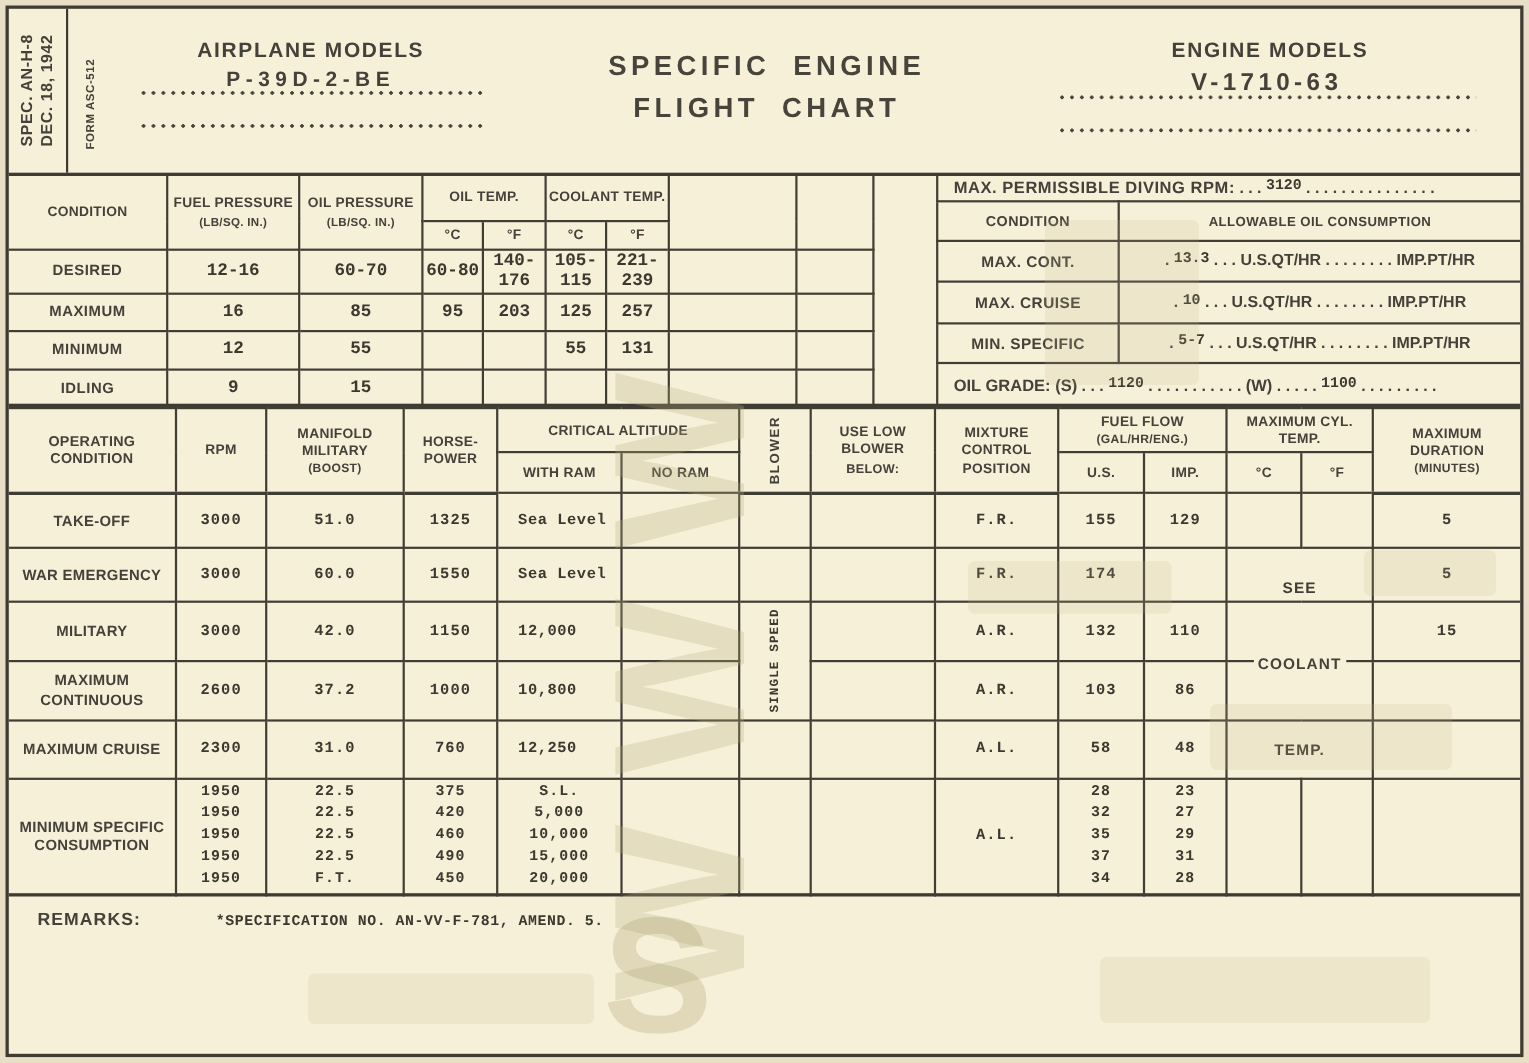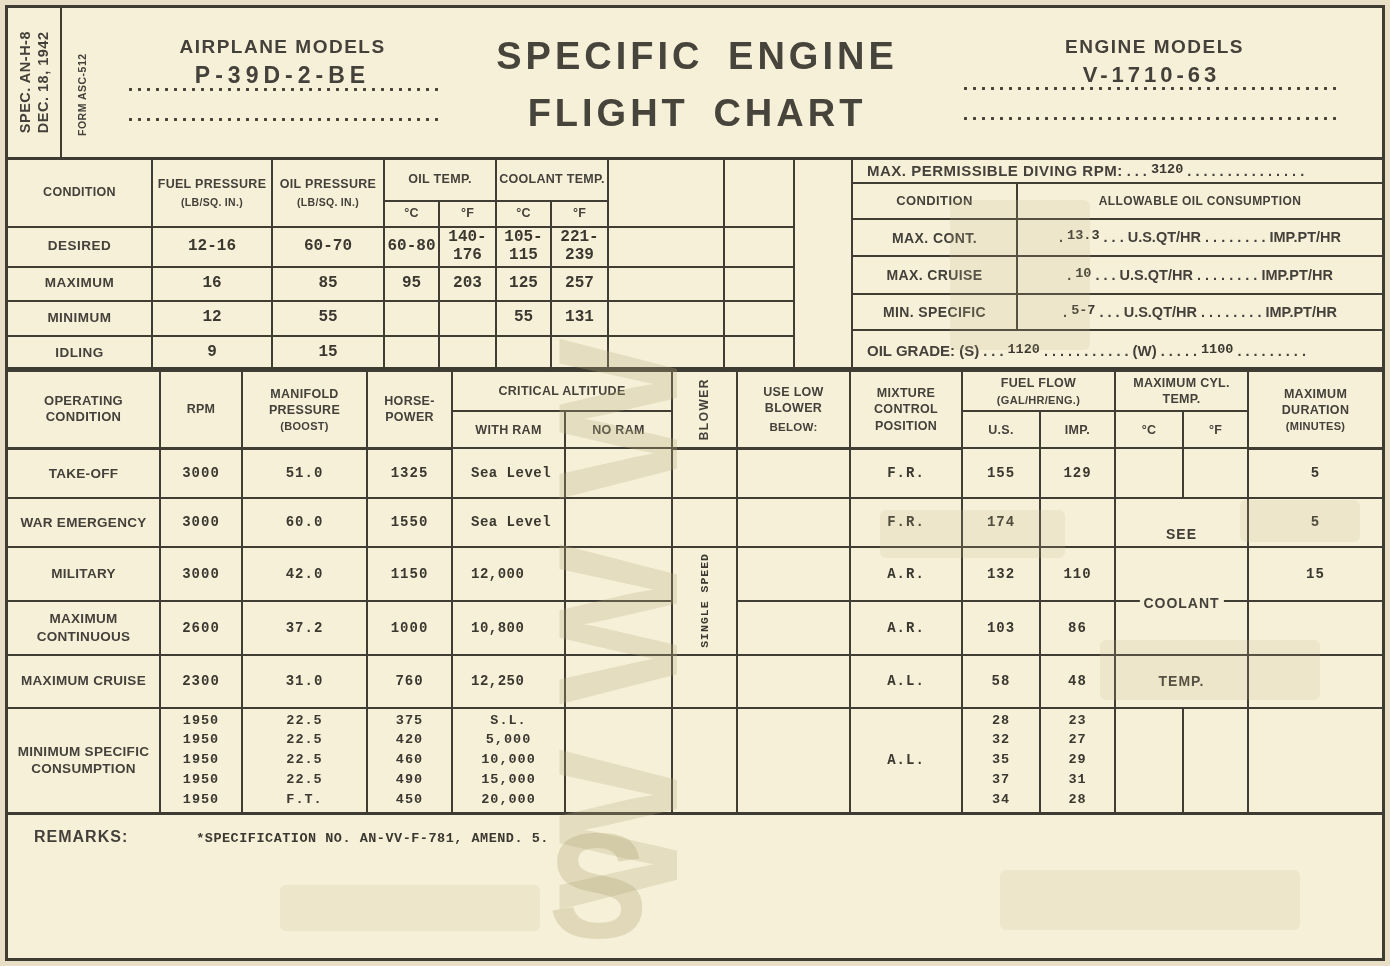--- a/index.html
+++ b/index.html
@@ -16,23 +16,23 @@
   
   .hdr { height: 152px; border-bottom: 3px solid #3e3b32; display: flex; position: relative; }
   .spec-strip { width: 54px; border-right: 2px solid #3e3b32; display: flex; align-items: center; justify-content: center; }
   .vtext { writing-mode: vertical-rl; transform: rotate(180deg); }
   .spec-text { font-weight: bold; font-size: 14.5px; letter-spacing: .5px; line-height: 1.25; }
   .spec-text div { text-align: center; }
   .sec-airplane { width: 405px; position: relative; padding-top: 28px; }
   .form-no { position: absolute; left: 14px; top: 24px; height: 104px; font-weight: bold; font-size: 10.5px; letter-spacing: .5px; }
   .models-label { text-align: center; font-size: 19px; font-weight: bold; letter-spacing: 1.5px; margin-left: 36px; }
   .dotline { background-image: radial-gradient(circle, #474338 1.4px, rgba(0,0,0,0) 1.6px); background-size: 9px 5px; background-repeat: repeat-x; background-position: 0 bottom; }
-  .model-value { margin: 4px 28px 0 64px; text-align: center; font-size: 23px; font-weight: bold; letter-spacing: 5px; padding-bottom: 3px; }
+  .model-value { margin: 4px 28px 0 64px; text-align: center; font-size: 19px; font-weight: bold; letter-spacing: 5px; padding-bottom: 3px; }
   .blankline { margin: 16px 28px 0 64px; height: 14px; }
-  .sec-title { flex: 1; text-align: center; padding-top: 20px; font-size: 38px; font-weight: bold; letter-spacing: 4px; word-spacing: 10px; line-height: 1.5; color: #47443c; }
+  .sec-title { flex: 1; text-align: center; padding-top: 34px; font-size: 25px; font-weight: bold; letter-spacing: 4px; word-spacing: 10px; line-height: 1.5; color: #47443c; }
   .sec-engine { width: 455px; padding-top: 28px; }
   .sec-engine .models-label { margin: 0 30px; }
   .sec-engine .model-value { margin: 4px 40px 0 34px; font-size: 22px; letter-spacing: 4px; }
   .sec-engine .blankline { margin: 16px 40px 0 34px; }
   
   .upper { height: 210px; position: relative; border-bottom: 3px solid #3e3b32; }
   table.t { border-collapse: collapse; table-layout: fixed; }
   table.t th, table.t td { border: 2px solid #403d34; text-align: center; vertical-align: middle; padding: 1px 2px; }
   .limits { position: absolute; left: 0; top: 0; width: 786px; height: 210px; }
   .limits th { font-size: 12.5px; font-weight: bold; letter-spacing: .3px; line-height: 1.25; }
@@ -287,21 +287,21 @@
           <col style="width:75px">
           <col style="width:68px">
         <col style="width:65px">
           <col style="width:134px">
       </colgroup>
       <tbody>
           <tr class="fh1" style="height:40px">
         <th rowspan="2" style="font-size:13px">OPERATING CONDITION</th>
         <th rowspan="2">RPM</th>
         <th rowspan="2">
-          <div>MANIFOLD PRESSURE</div>
+          <div>MANIFOLD MILITARY</div>
           <div class="sub">(BOOST)</div>
         </th>
         <th rowspan="2">HORSE-POWER</th>
         <th colspan="2">CRITICAL ALTITUDE</th>
         <th rowspan="2" class="vhead">
           <div class="vtext">BLOWER</div>
         </th>
         <th rowspan="2">
           <div>USE LOW BLOWER</div>
           <div class="sub2">BELOW:</div>

